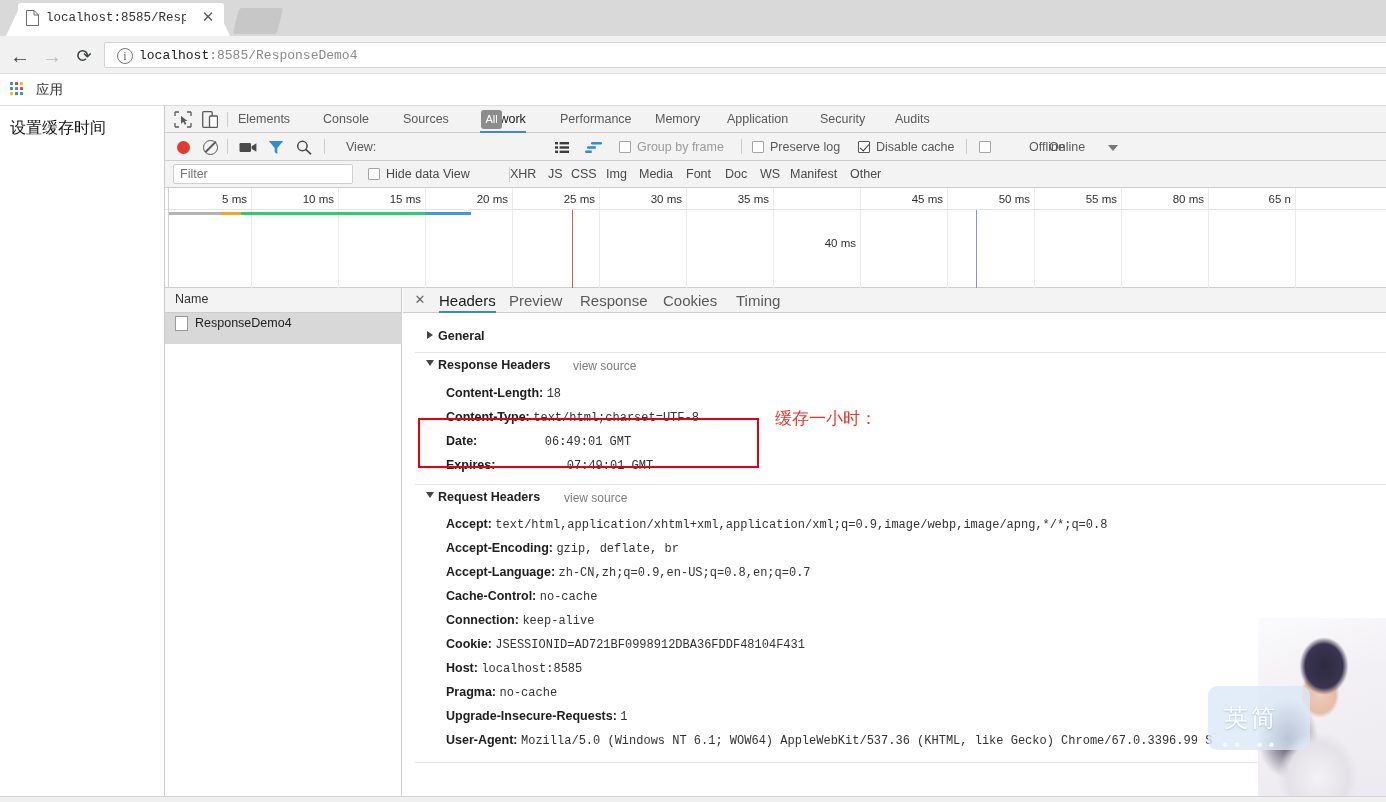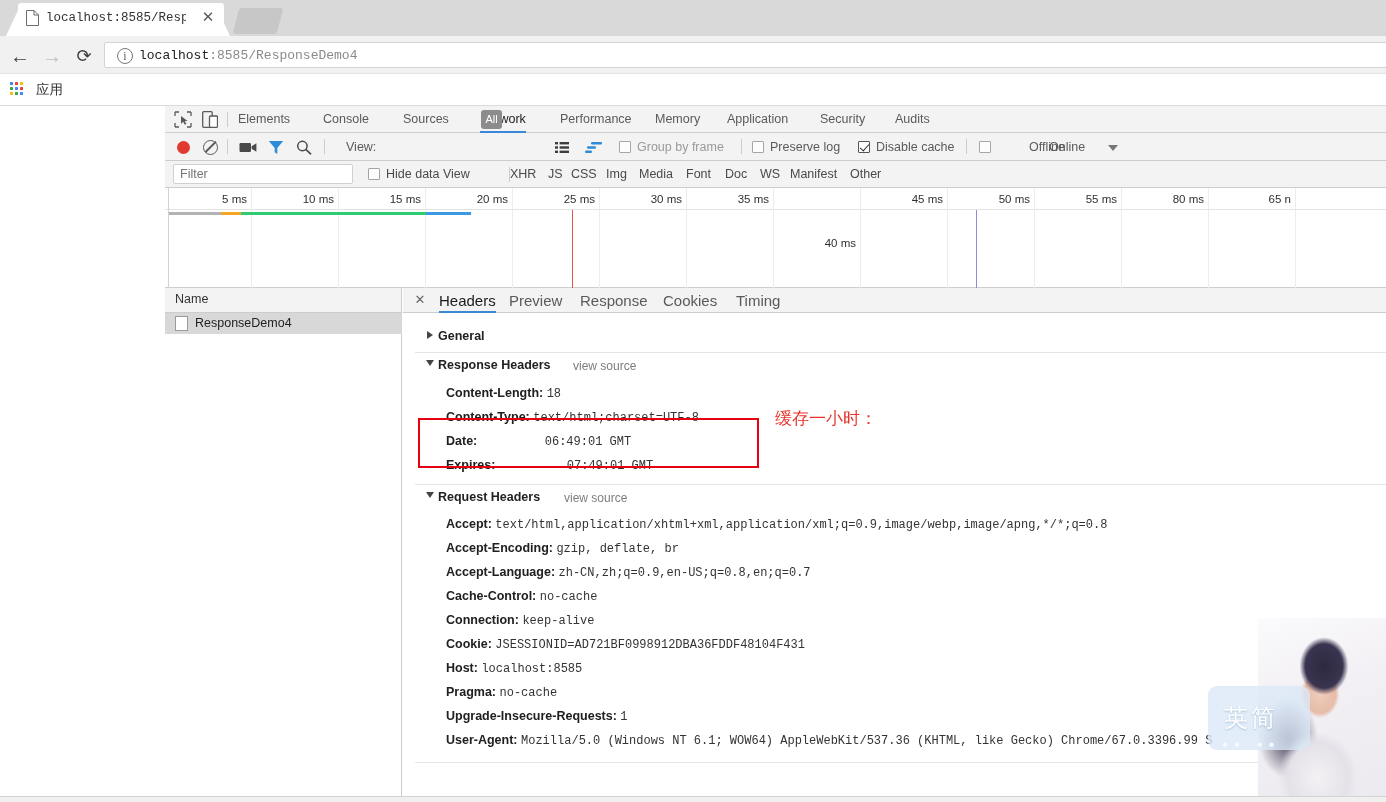--- a/index.html
+++ b/index.html
@@ -219,21 +219,21 @@
     background:#f3f3f3; border-bottom:1px solid #cdcdcd; border-right:1px solid #cdcdcd;
   }
   .req-head span {
     position:absolute; left:10px; top:4px; font-size:12.5px; color:#333;
   }
   .req-list {
     position:absolute; left:0; top:25px; width:237px; height:483px;
     background:#fff; border-right:1px solid #cdcdcd;
   }
   .req-row {
-    position:absolute; left:0; top:0; width:237px; height:21px;
+    position:absolute; left:0; top:0; width:237px; height:31px;
     background:#d8d8d8;
   }
   .req-row .doc-ic {
     position:absolute; left:10px; top:3px; width:13px; height:15px;
     background:#fff; border:1px solid #9a9a9a;
   }
   .req-row .nm {
     position:absolute; left:30px; top:2px; height:17px; line-height:17px;
     font-size:12.5px; color:#222;
   }
@@ -371,20 +371,23 @@
       <i style="left:10px;top:0;background:#fbbc05"></i>
     <i style="left:0;top:5px;background:#34a853"></i>
       <i style="left:5px;top:5px;background:#4285f4"></i>
       <i style="left:10px;top:5px;background:#ea4335"></i>
     <i style="left:0;top:10px;background:#fbbc05"></i>
       <i style="left:5px;top:10px;background:#34a853"></i>
       <i style="left:10px;top:10px;background:#4285f4"></i>
   </div>
   <div class="bm-label">应用</div>
 
+  <div class="page-area">
+    <div class="page-text">设置缓存时间</div>
+  </div>
 
   <div class="devtools">
 
     <div class="dt-tabbar"></div>
     <svg class="dt-icon-inspect" viewBox="0 0 18 17">
       <path d="M1 1 h4 M1 1 v4 M17 1 h-4 M17 1 v4 M1 16 h4 M1 16 v-4 M17 16 h-4 M17 16 v-4" stroke="#5a5a5a" stroke-width="1.3" fill="none"></path>
       <path d="M7 5 L7 13 L9.2 10.8 L10.8 13.8 L12.4 12.9 L10.8 10 L13.6 9.9 Z" fill="#5a5a5a"></path>
     </svg>
     <svg class="dt-icon-device" viewBox="0 0 16 17">
       <rect x="0.7" y="0.7" width="9.5" height="15.6" rx="1" fill="none" stroke="#5a5a5a" stroke-width="1.3"></rect>

